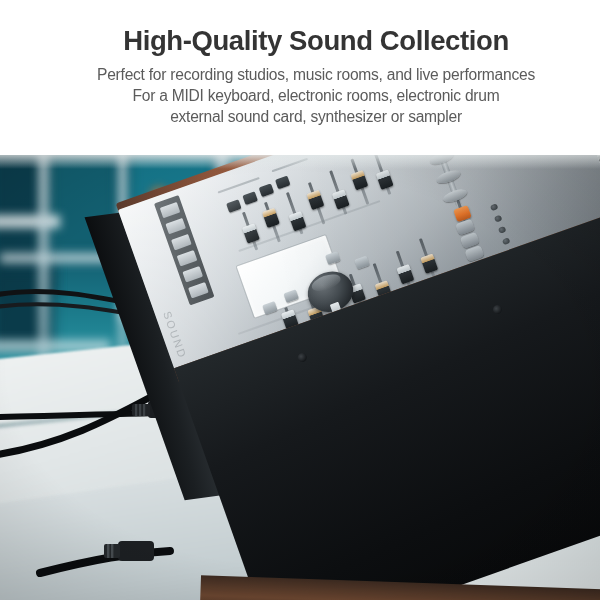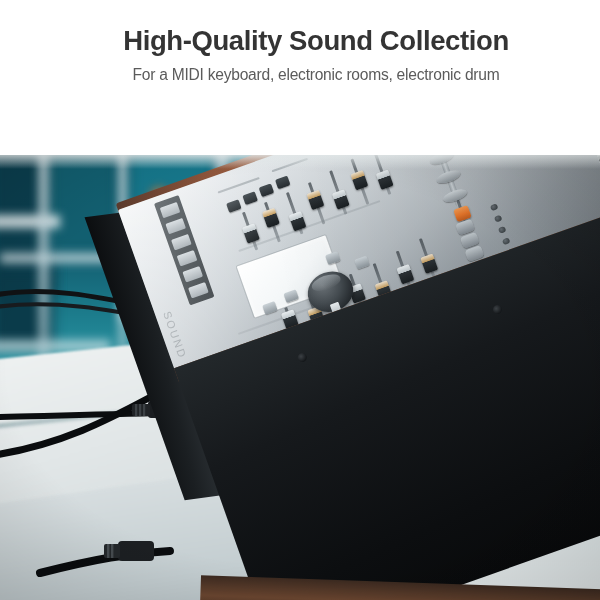--- a/index.html
+++ b/index.html
@@ -465,21 +465,23 @@
   }
 </style>
 </head>
 <body>
 
 <div class="page">
 
   <div class="header">
     <div class="headline">High-Quality Sound Collection</div>
     <div class="sub-lines">
+      <div class="subline">Perfect for recording studios, music rooms, and live performances</div>
       <div class="subline">For a MIDI keyboard, electronic rooms, electronic drum</div>
+      <div class="subline">external sound card, synthesizer or sampler</div>
     </div>
   </div>
 
   <div class="photo">
     <div class="photo-inner">
 
       <div class="bg-base"></div>
 
       <div class="pane p1"></div>
       <div class="pane p2"></div>

